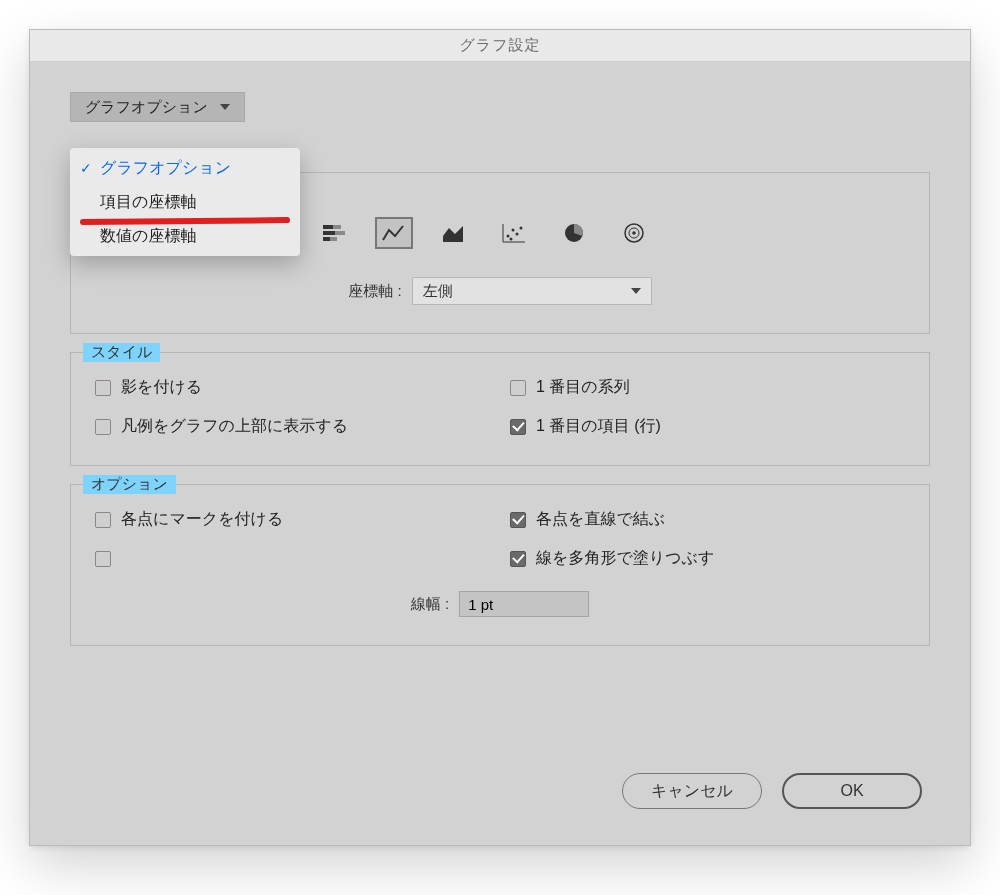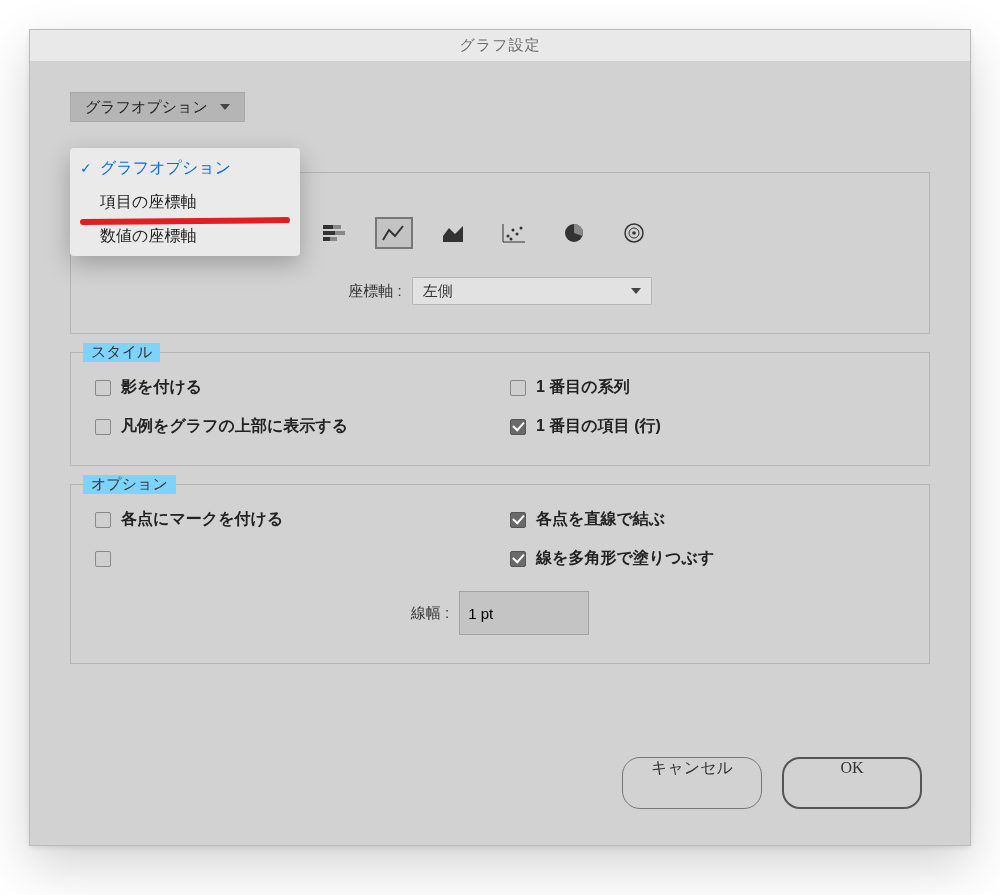--- a/index.html
+++ b/index.html
@@ -159,21 +159,20 @@
     border-left: 5px solid transparent;
     border-right: 5px solid transparent;
     border-top: 6px solid #444;
   }
 
   .check-grid {
     display: grid;
     grid-template-columns: 1fr 1fr;
     row-gap: 18px;
     column-gap: 20px;
-    font-weight: bold;
   }
   .checkbox {
     display: flex;
     align-items: center;
     gap: 10px;
     font-size: 16px;
     color: #222;
   }
   .cb-box {
     width: 16px; height: 16px;
@@ -199,48 +198,47 @@
   }
 
   .linewidth-row {
     margin-top: 22px;
     display: flex;
     align-items: center;
     justify-content: center;
     gap: 10px;
   }
   .text-input {
-    height: 44px;
+    height: 26px;
     width: 130px;
     background: #c4c4c4;
     border: 1px solid #a3a3a3;
     padding: 0 8px;
     font-size: 15px;
   }
 
   .button-row {
     position: absolute;
     bottom: 36px;
     right: 48px;
     display: flex;
     gap: 20px;
   }
   .btn {
-    height: 52px;
+    height: 36px;
     border-radius: 18px;
     border: 1.5px solid #777;
     background: #d2d2d2;
     display: flex;
-    align-items: flex-start;
+    align-items: center;
     justify-content: center;
     font-size: 16px;
     cursor: pointer;
     padding: 0 20px;
     min-width: 140px;
-    font-family: Liberation Serif, serif;
   }
   .btn.primary {
     border: 2.5px solid #555;
   }
 </style>
 </head>
 <body>
 
 <div class="window">
   <div class="titlebar">

